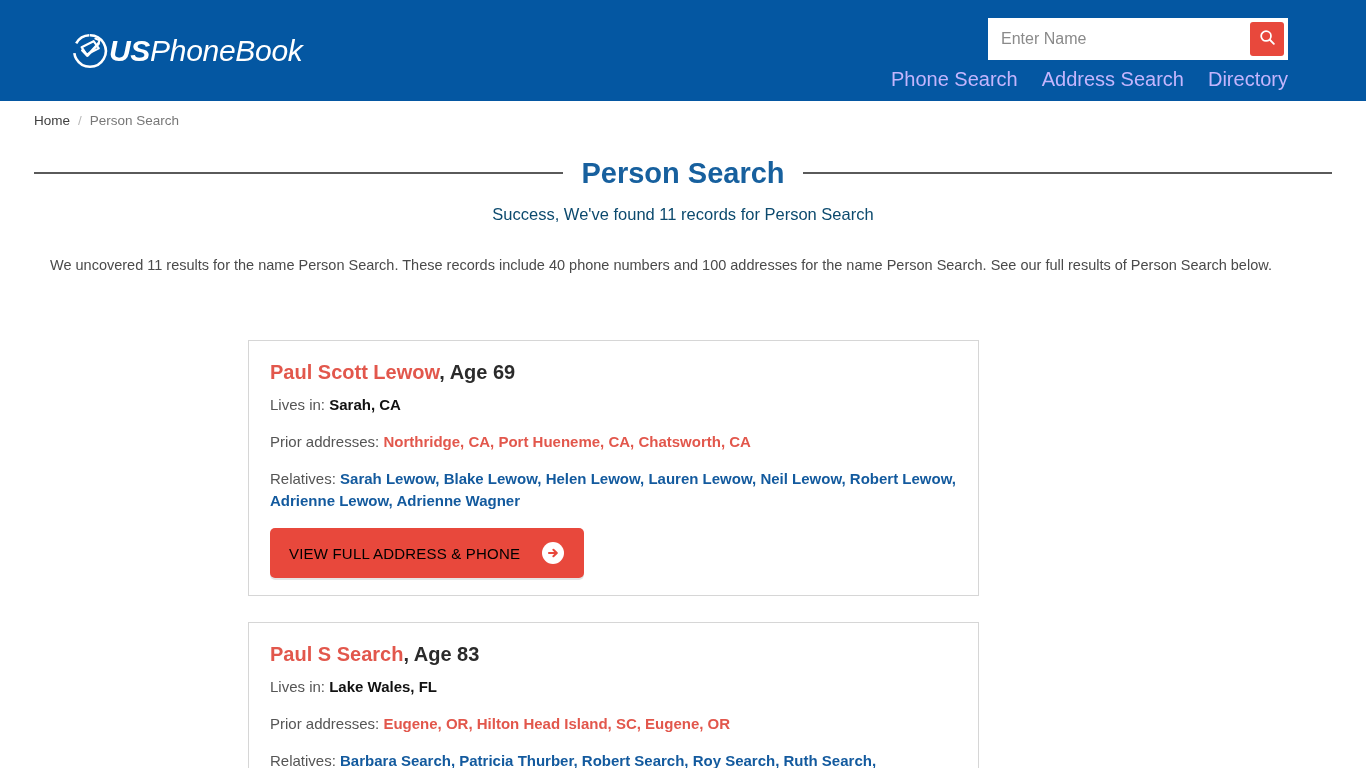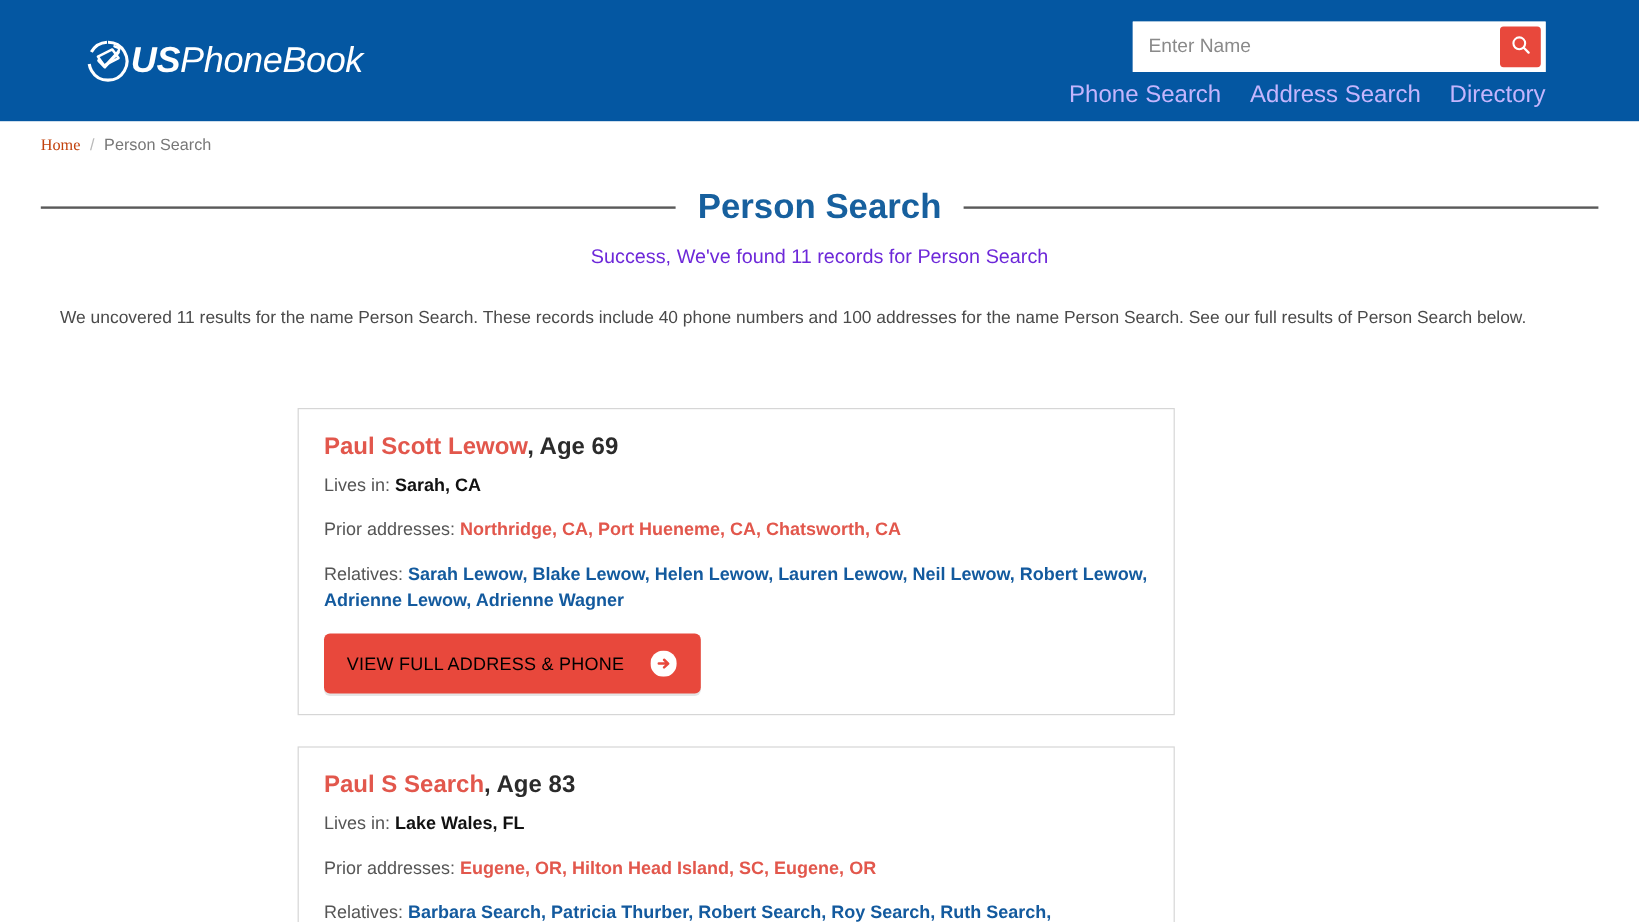--- a/index.html
+++ b/index.html
@@ -35,21 +35,21 @@
     font-style: italic;
     letter-spacing: -0.3px;
     white-space: nowrap;
   }
   .logo-text .b { font-weight: bold; }
   .logo-text .n { font-weight: normal; }
 
   .search-wrap {
     position: absolute;
     right: 78px; top: 18px;
-    width: 344px; height: 42px;
+    width: 300px; height: 42px;
     background: #ffffff;
     border: 1px solid #ffffff;
     padding: 3px;
     display: flex;
     align-items: center;
   }
   .search-input {
     flex: 1 1 auto;
     height: 34px;
     border: none;
@@ -93,21 +93,21 @@
   .breadcrumb {
     position: absolute;
     left: 34px; top: 111px;
     font-size: 13.5px;
     line-height: 20px;
     color: #777777;
     display: flex;
     gap: 8px;
     align-items: center;
   }
-  .crumb-home { color: #c2410c; text-decoration: none; font-family: Liberation Serif, serif; }
+  .crumb-home { color: #404040; text-decoration: none; }
   .crumb-sep { color: #b9b9b9; }
   .crumb-current { color: #777777; }
 
   
   .title-row {
     position: absolute;
     left: 34px; top: 155px;
     width: 1298px;
     display: flex;
     align-items: center;
@@ -128,21 +128,21 @@
     margin: 0;
   }
 
   .subtitle {
     position: absolute;
     left: 0; top: 202px;
     width: 1366px;
     text-align: center;
     font-size: 16.5px;
     line-height: 24px;
-    color: #6d28d9;
+    color: #0c4a6e;
   }
 
   .description {
     position: absolute;
     left: 50px; top: 240px;
     width: 1266px;
     font-size: 14.5px;
     line-height: 20px;
     color: #4a4a4a;
   }

